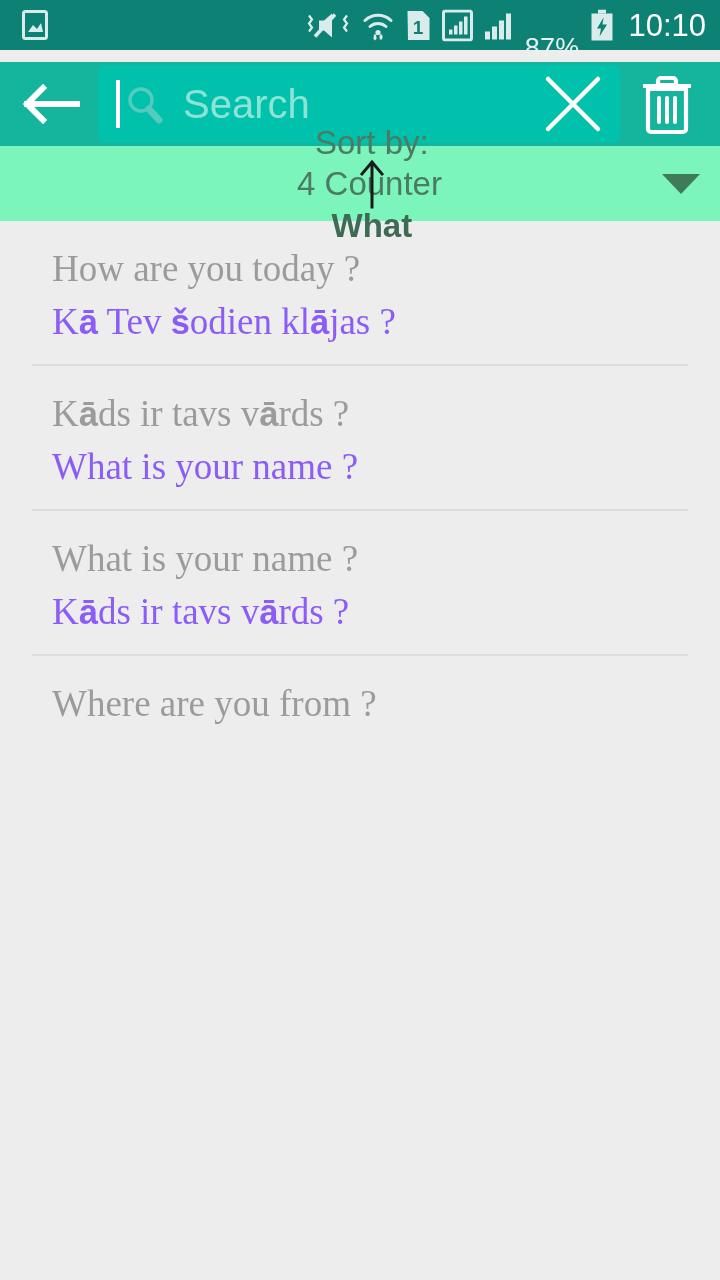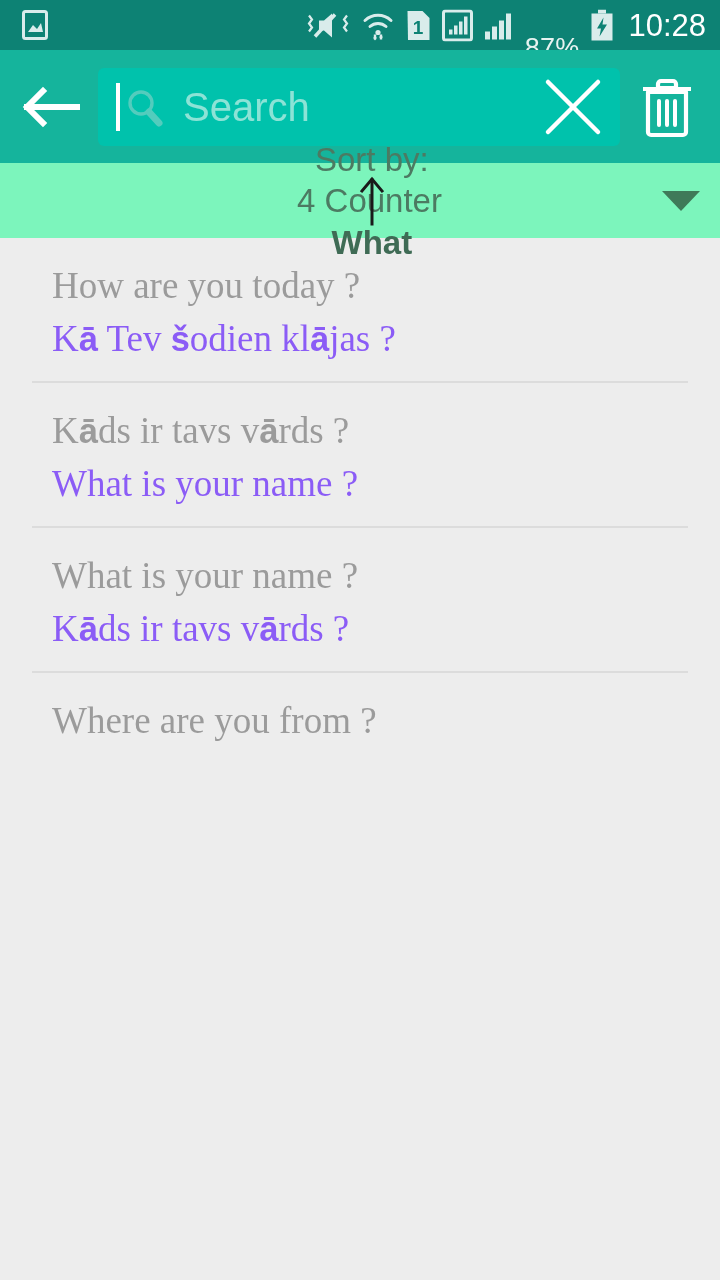--- a/index.html
+++ b/index.html
@@ -24,23 +24,23 @@
   .sb-icon{ display:block; }
   .sb-text{
     color:#e7f3f1; font-size:27px; letter-spacing:.2px; line-height:1;
     font-family:"Liberation Sans", sans-serif;
     margin-top:46px;
   }
   .sb-clock{ color:#ffffff; font-size:31px; line-height:1; margin-left:3px; }
 
   
   .toolbar{
-    position:relative; width:720px; height:113px;
+    position:relative; width:720px; height:84px;
     background:#15b49c;
-    display:flex; align-items:center;
+    display:flex; align-items:center;margin-top:12px;
   }
   .back-btn{
     width:100px; height:113px; display:flex; align-items:center; justify-content:center;
   }
   .searchbox{
     position:relative;
     width:522px; height:78px; margin-left:-2px;
     background:#00c2ac; border-radius:6px;
     display:flex; align-items:center;
   }
@@ -174,21 +174,21 @@
     </svg>
 
     <span class="sb-text">87%</span>
 
     <svg class="sb-icon" width="24" height="32" viewBox="0 0 24 32">
       <rect x="8" y="0" width="8" height="4" fill="#d9eceb"></rect>
       <rect x="1.5" y="4" width="21" height="27" fill="#d9eceb"></rect>
       <path d="M13.5 8 L7 19 h4 l-1.5 8 L17 15 h-4.5 z" fill="#0d8274"></path>
     </svg>
 
-    <span class="sb-clock">10:28</span>
+    <span class="sb-clock">10:10</span>
   </div>
 </div>
 
 <div class="toolbar">
 
   <div class="back-btn">
     <svg width="62" height="44" viewBox="0 0 62 44">
       <g stroke="#ffffff" stroke-width="6" fill="none" stroke-linecap="square">
         <path d="M58 22 H8"></path>
         <path d="M24 6 L8 22 L24 38"></path>

